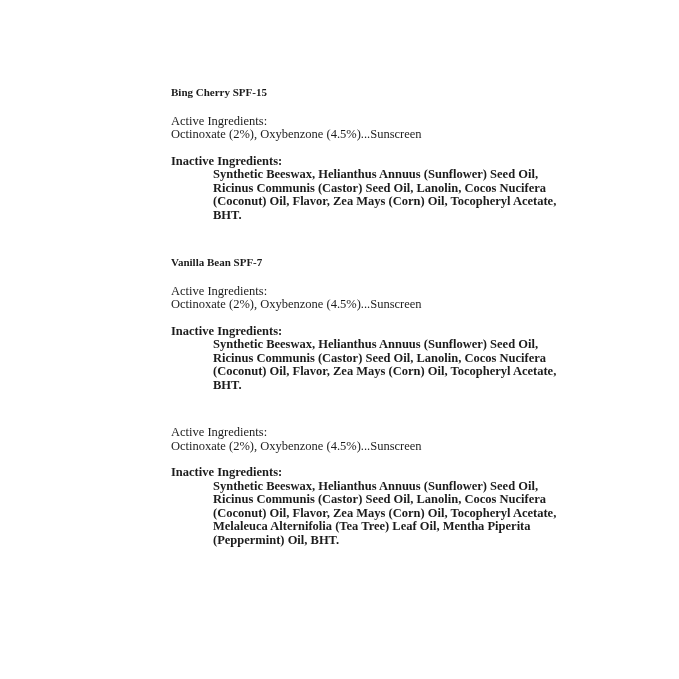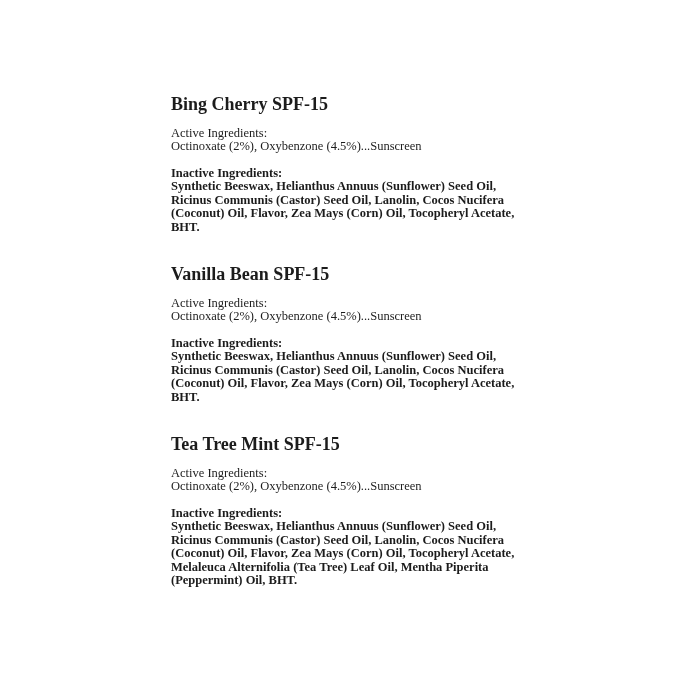--- a/index.html
+++ b/index.html
@@ -21,28 +21,28 @@
     top: 86px;
     width: 400px;
     font-family: "Liberation Serif", "DejaVu Serif", serif;
     font-size: 12.5px;
     line-height: 13.5px;
     color: #1c1c1c;
   }
   .product { margin-bottom: 34px; }
   .product:last-child { margin-bottom: 0; }
   .product-title {
-    font-size: 18px;
+    font-size: 11px;
     font-weight: bold;
     line-height: 13.5px;
-    margin: 12px 0 15px 0;
+    margin: 0 0 15px 0;
   }
   .ingredient-block { margin-bottom: 13px; }
   .ingredient-block:last-child { margin-bottom: 0; font-weight: bold; }
-  .lines { white-space: pre-line; }
+  .lines { white-space: pre-line; margin-left: 42px; }
 </style>
 </head>
 <body>
 
 <div class="page">
   <div class="doc">
 
     <section class="product">
       <h2 class="product-title">Bing Cherry SPF-15</h2>
       <div class="ingredient-block">
@@ -52,36 +52,35 @@
       <div class="ingredient-block">
         <div>Inactive Ingredients:</div>
         <div class="lines">Synthetic Beeswax, Helianthus Annuus (Sunflower) Seed Oil,
 Ricinus Communis (Castor) Seed Oil, Lanolin, Cocos Nucifera
 (Coconut) Oil, Flavor, Zea Mays (Corn) Oil, Tocopheryl Acetate,
 BHT.</div>
       </div>
     </section>
 
     <section class="product">
-      <h2 class="product-title">Vanilla Bean SPF-15</h2>
+      <h2 class="product-title">Vanilla Bean SPF-7</h2>
       <div class="ingredient-block">
         <div>Active Ingredients:</div>
         <div>Octinoxate (2%), Oxybenzone (4.5%)...Sunscreen</div>
       </div>
       <div class="ingredient-block">
         <div>Inactive Ingredients:</div>
         <div class="lines">Synthetic Beeswax, Helianthus Annuus (Sunflower) Seed Oil,
 Ricinus Communis (Castor) Seed Oil, Lanolin, Cocos Nucifera
 (Coconut) Oil, Flavor, Zea Mays (Corn) Oil, Tocopheryl Acetate,
 BHT.</div>
       </div>
     </section>
 
     <section class="product">
-      <h2 class="product-title">Tea Tree Mint SPF-15</h2>
       <div class="ingredient-block">
         <div>Active Ingredients:</div>
         <div>Octinoxate (2%), Oxybenzone (4.5%)...Sunscreen</div>
       </div>
       <div class="ingredient-block">
         <div>Inactive Ingredients:</div>
         <div class="lines">Synthetic Beeswax, Helianthus Annuus (Sunflower) Seed Oil,
 Ricinus Communis (Castor) Seed Oil, Lanolin, Cocos Nucifera
 (Coconut) Oil, Flavor, Zea Mays (Corn) Oil, Tocopheryl Acetate,
 Melaleuca Alternifolia (Tea Tree) Leaf Oil, Mentha Piperita

